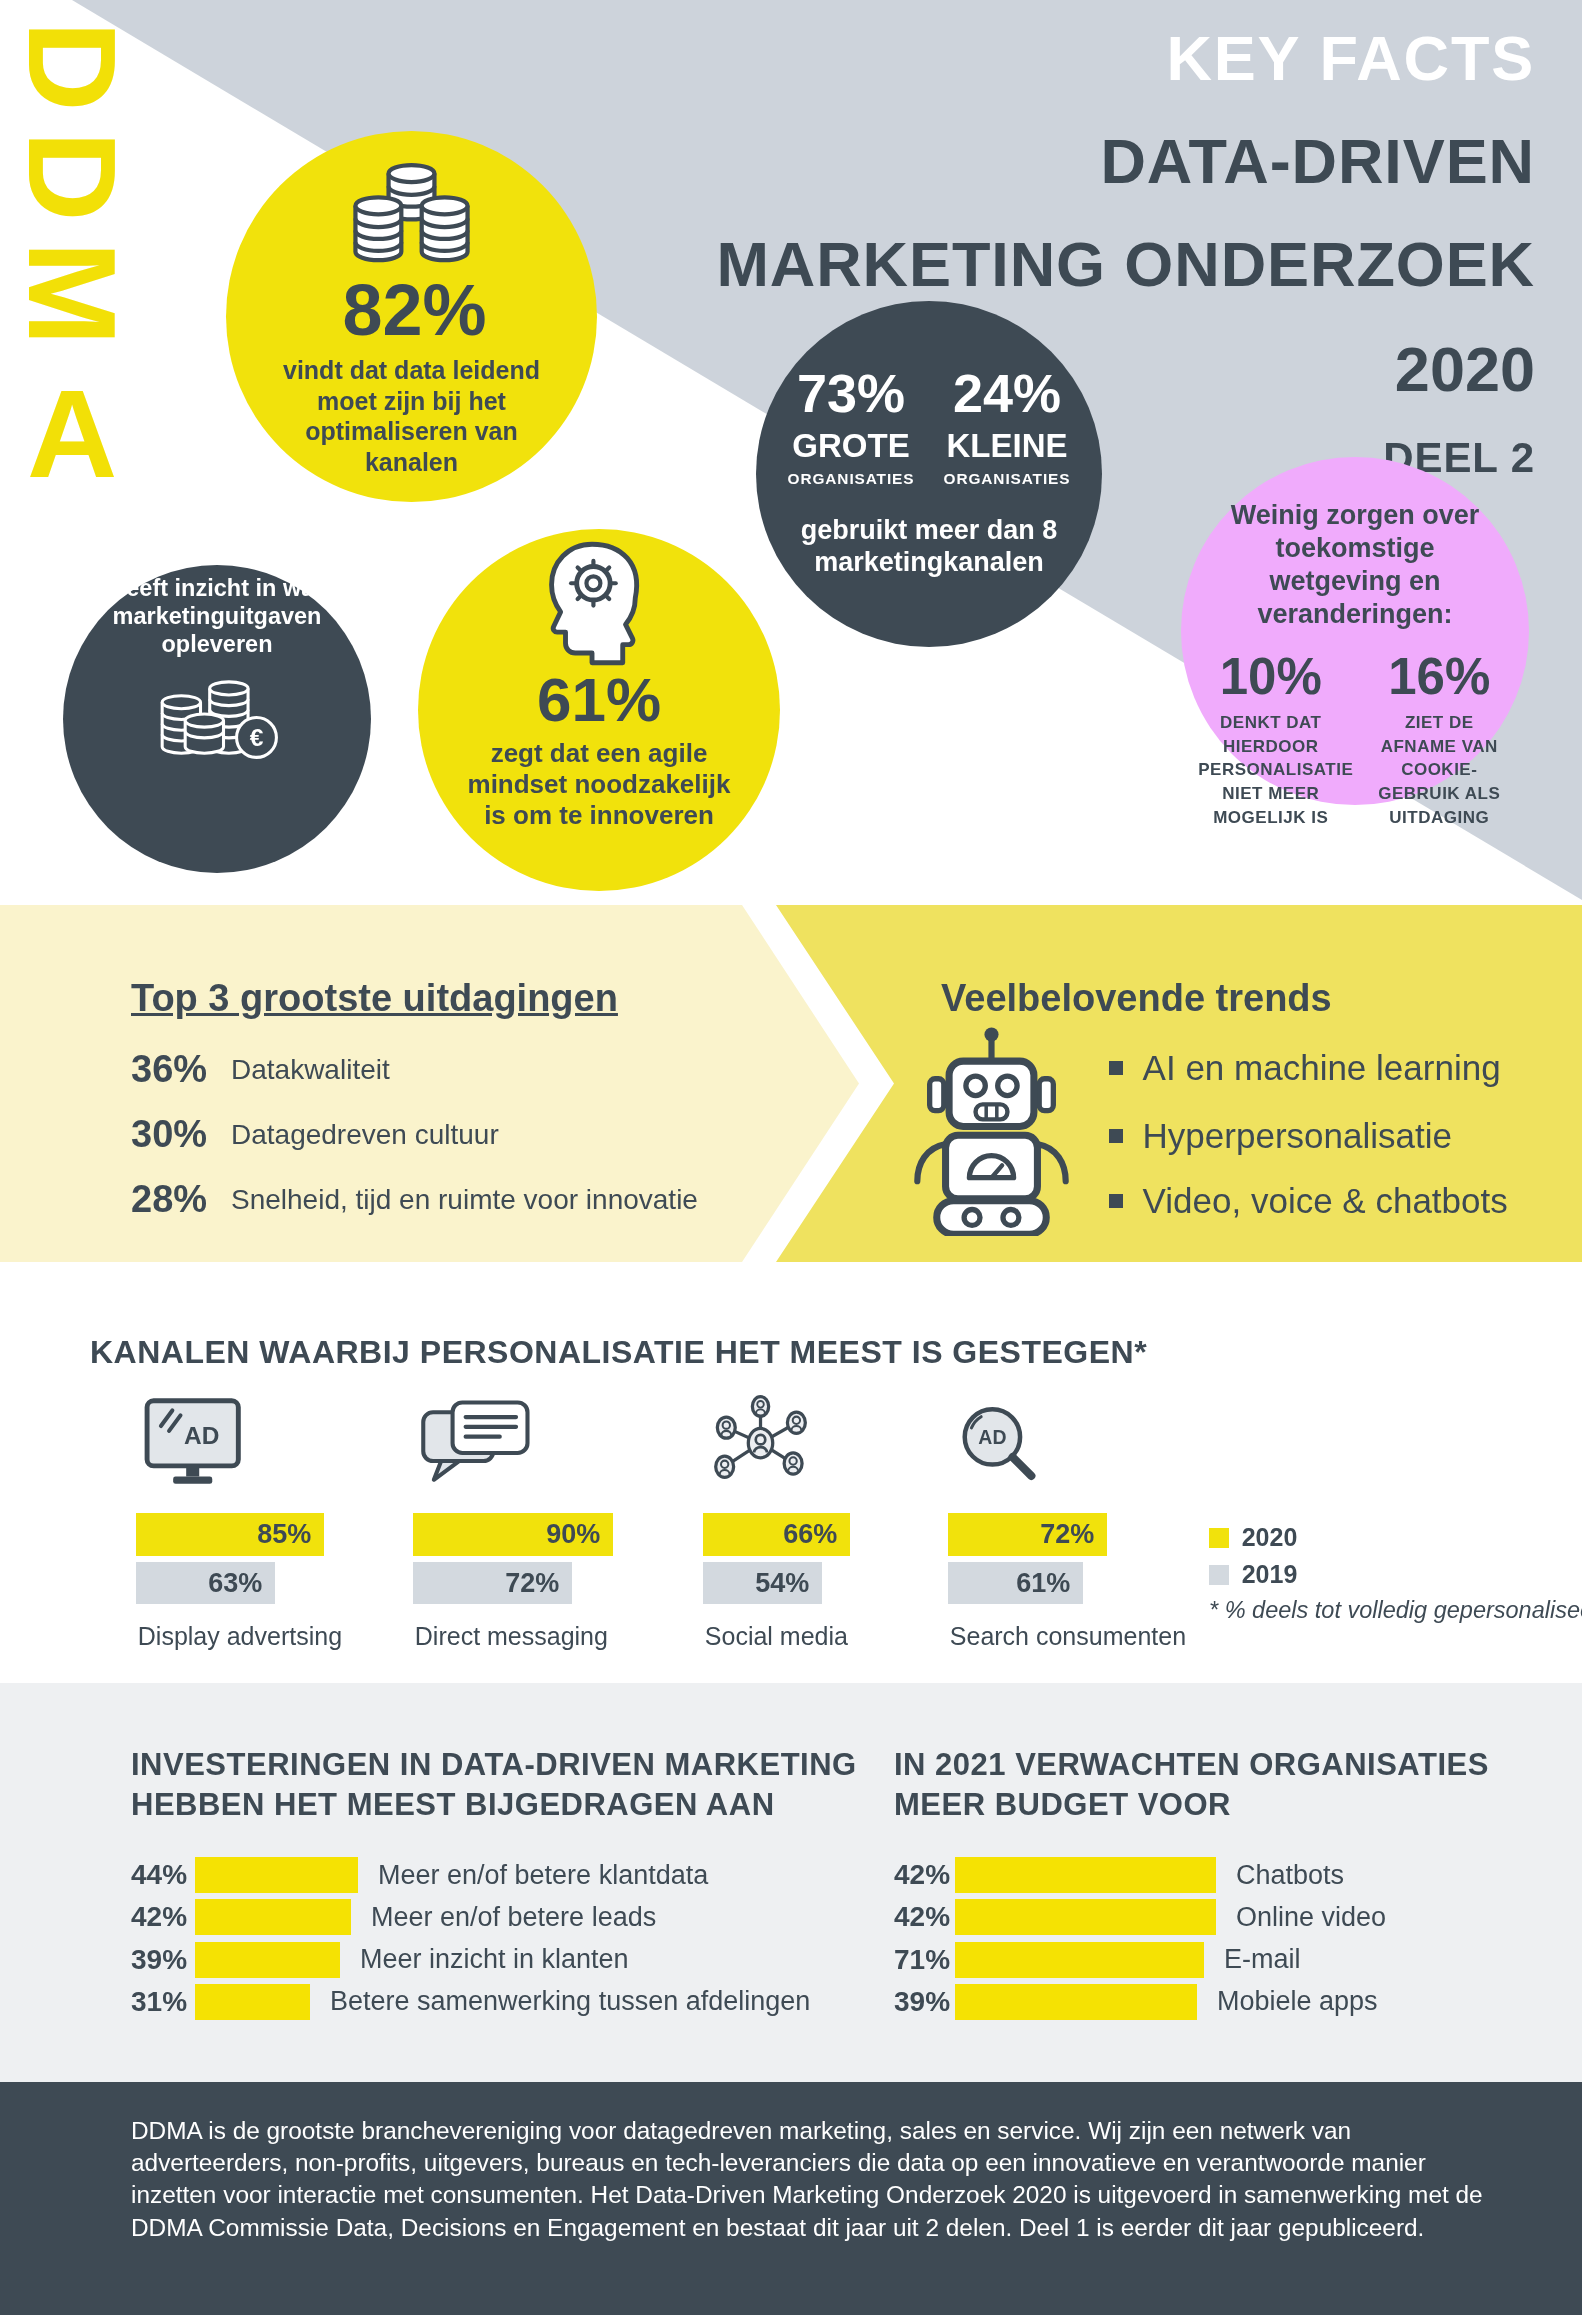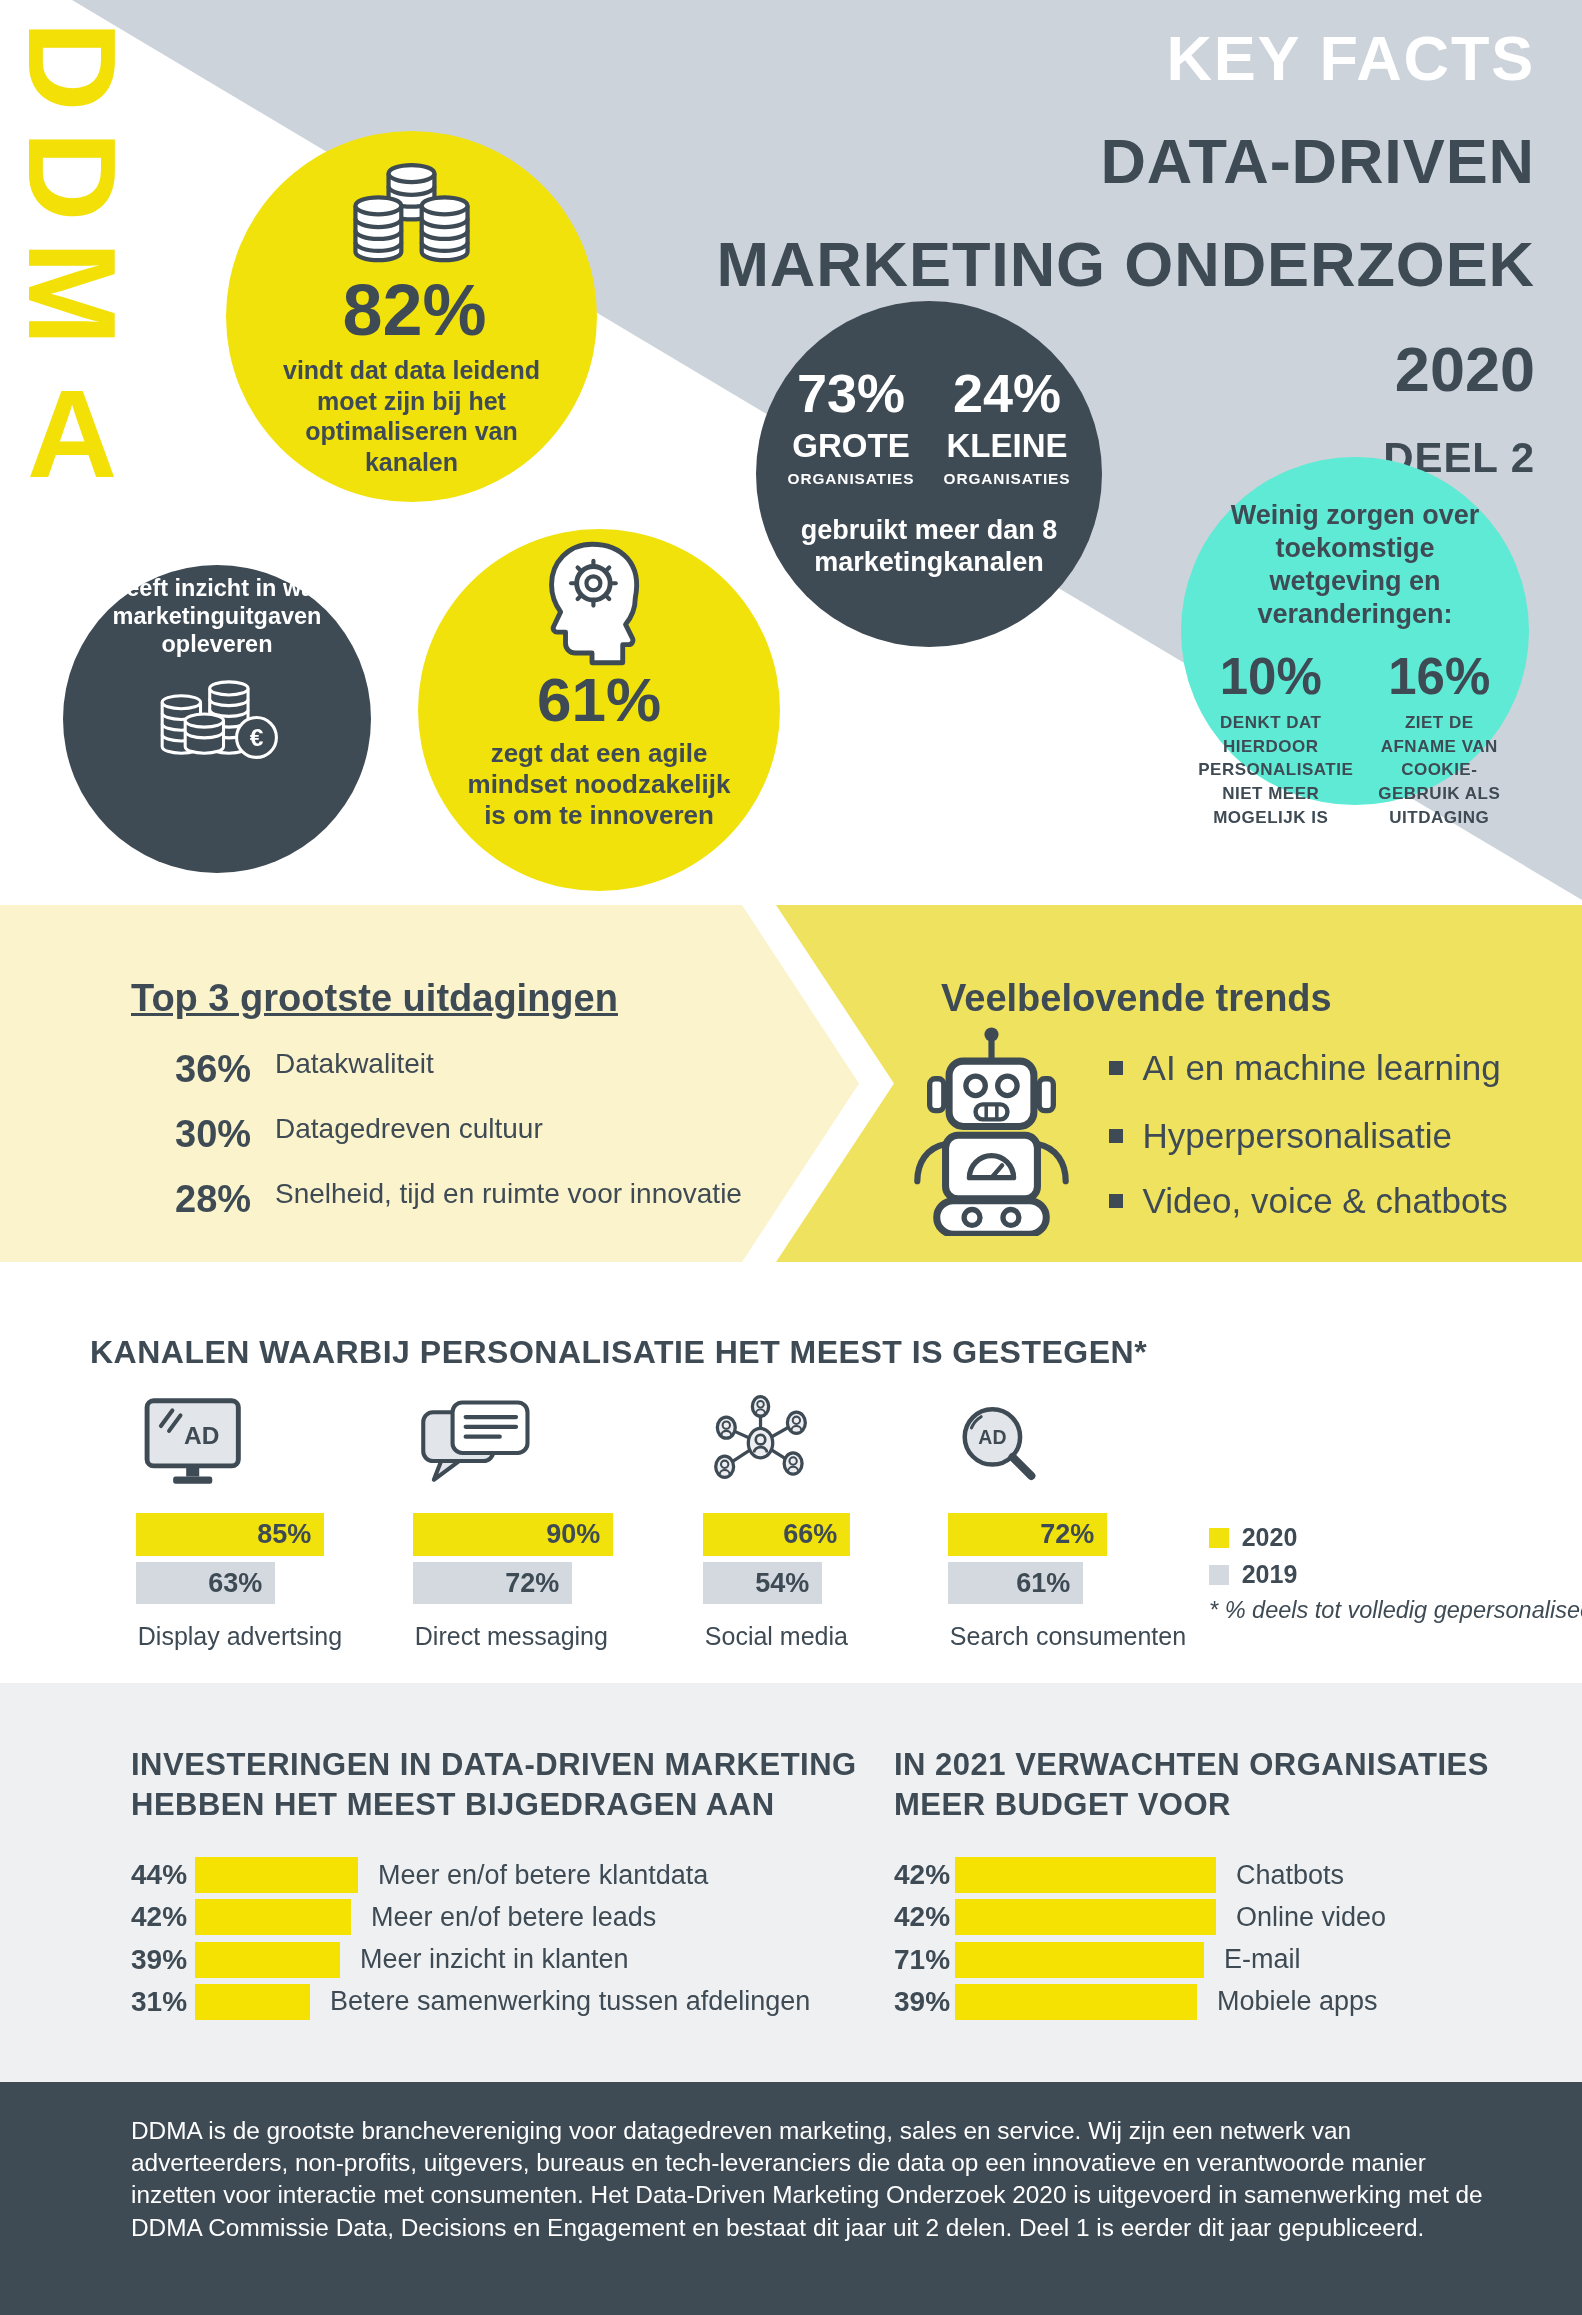--- a/index.html
+++ b/index.html
@@ -17,21 +17,21 @@
   .l-m{height:125px;}
   .l-a{height:136px;margin-top:9px;}
   .title-block{position:absolute;top:27px;right:47px;text-align:right;line-height:1;}
   .kicker{font-size:63px;font-weight:bold;color:#fff;letter-spacing:1.8px;}
   .t-line{font-size:63px;font-weight:bold;color:#3E4A54;letter-spacing:0.9px;margin-top:40px;}
   .t-year{font-size:63px;font-weight:bold;margin-top:42px;}
   .t-part{font-size:42px;font-weight:600;margin-top:36px;letter-spacing:0.9px;}
   .circle{position:absolute;border-radius:50%;text-align:center;}
   .c-yellow{background:#F1E20C;}
   .c-dark{background:#3E4A54;color:#fff;}
-  .c-white{background:#5eead4;}
+  .c-white{background:#f0abfc;}
   .c82{left:226px;top:131px;width:371px;height:371px;}
   .c82 .icon{margin-top:29px;}
   .c82 .pct{font-size:72px;font-weight:bold;line-height:1;margin-top:7.2px;padding-left:6px;}
   .c82 .txt{font-size:25px;font-weight:600;line-height:1.22;width:299px;margin:9px auto 0;}
   .c7324{left:756px;top:301px;width:346px;height:346px;}
   .duo{display:flex;justify-content:center;gap:20px;margin-top:65px;}
   .duo .col{width:136px;}
   .duo .val{font-size:54px;font-weight:bold;line-height:1;}
   .duo .lab{font-size:33px;font-weight:bold;line-height:1;margin-top:9px;}
   .duo .sub{font-size:15.4px;font-weight:bold;letter-spacing:0.9px;margin-top:8.1px;}
@@ -52,21 +52,21 @@
   .zorgen .cap{font-size:17px;font-weight:bold;line-height:1.4;letter-spacing:0.5px;margin-top:9px;text-transform:uppercase;}
   
   .bands{position:absolute;left:0;top:905px;width:1582px;height:357px;background:#fff;}
   .band-pale{position:absolute;left:0;top:0;width:859px;height:357px;background:#FAF3CC;
              clip-path:polygon(0 0,742px 0,859px 50%,742px 100%,0 100%);}
   .band-bright{position:absolute;left:0;top:0;width:1582px;height:357px;background:#EFE25F;
              clip-path:polygon(776px 0,1582px 0,1582px 100%,776px 100%,894px 50%);}
   .band-title{font-size:38px;font-weight:bold;line-height:1;}
   .band-pale .band-title{position:absolute;left:131px;top:74px;text-decoration:underline;}
   .band-bright .band-title{position:absolute;left:941px;top:74px;}
-  .ch-row{position:absolute;left:131px;display:flex;align-items:flex-start;margin-left:44px;}
+  .ch-row{position:absolute;left:131px;display:flex;align-items:center;}
   .ch-val{font-size:38px;font-weight:bold;width:100px;}
   .ch-lab{font-size:28px;}
   .tr-row{position:absolute;left:1109px;display:flex;align-items:center;gap:20px;}
   .tr-sq{width:13.6px;height:13.6px;background:#3E4A54;flex:none;}
   .tr-lab{font-size:35px;}
   .robot{position:absolute;left:903px;top:119px;}
   
   .kanalen{position:absolute;left:0;top:1262px;width:1582px;height:421px;background:#fff;}
   .k-title{position:absolute;left:90px;top:72px;font-size:32px;font-weight:bold;letter-spacing:0.5px;}
   .k-col{position:absolute;top:0;width:235px;}

